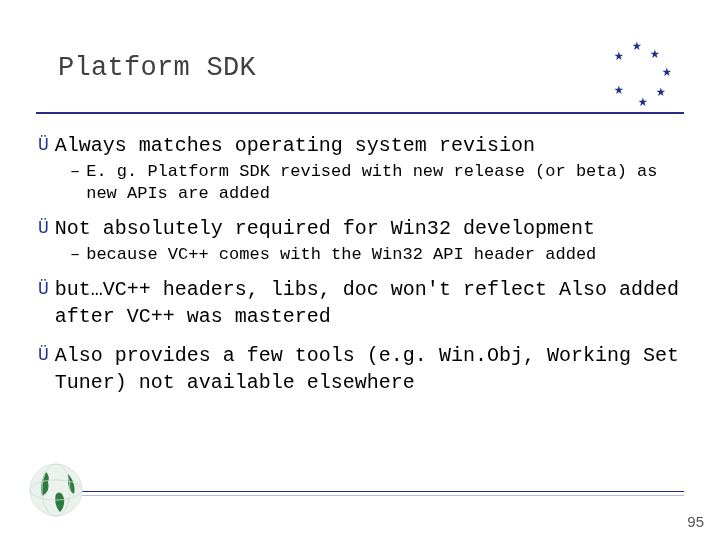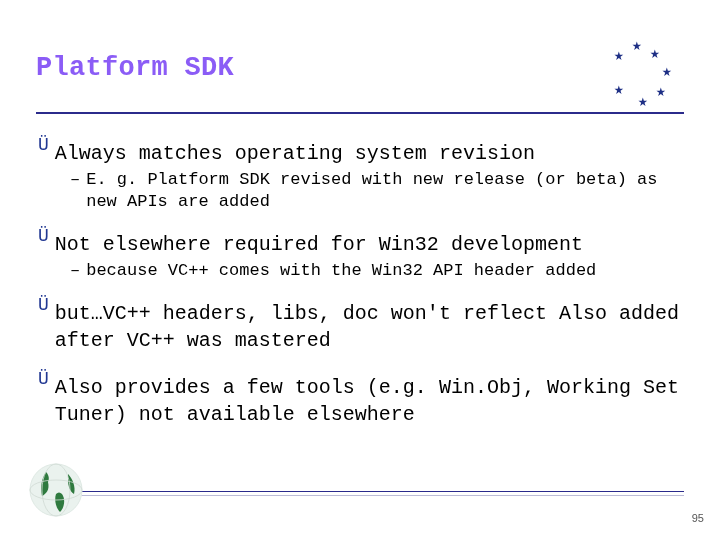--- a/index.html
+++ b/index.html
@@ -20,25 +20,26 @@
     box-sizing: border-box;
     padding: 36px 36px 0 36px;
   }
   .title-row {
     display: flex;
     align-items: flex-start;
     justify-content: space-between;
   }
   .title {
     font-size: 27px;
-    color: #8b5cf6;
-    font-weight: bold;
+    color: #404040;
+    font-weight: normal;
     letter-spacing: 0.3px;
     line-height: 1.1;
     padding-top: 18px;
+    margin-left: 22px;
   }
   .stars-logo {
     width: 90px;
     height: 70px;
     position: relative;
     flex: 0 0 90px;
   }
   .hr {
     height: 2px;
     background: #2b2b8b;
@@ -55,21 +56,21 @@
     line-height: 1.35;
     margin: 4px 0 2px 0;
   }
   .bullet .arrow {
     color: #223892;
     font-size: 18px;
     line-height: 1.5;
     margin-right: 6px;
     flex: 0 0 auto;
   }
-  .bullet .btext { flex: 1 1 auto; margin-top: 8px; }
+  .bullet .btext { flex: 1 1 auto; }
   .subbullet {
     display: flex;
     align-items: flex-start;
     font-size: 17px;
     line-height: 1.3;
     margin: 2px 0 10px 32px;
     color: #000;
   }
   .subbullet .dash {
     margin-right: 6px;
@@ -95,22 +96,22 @@
   .globe {
     position: absolute;
     left: 28px;
     bottom: 22px;
     width: 56px;
     height: 56px;
   }
   .page-num {
     position: absolute;
     right: 16px;
-    bottom: 16px;
-    font-size: 11px;
+    bottom: 10px;
+    font-size: 15px;
     color: #555;
     font-family: Arial, sans-serif;
   }
 </style>
 </head>
 <body>
 
 <div class="slide">
 
   <div class="title-row">
@@ -139,21 +140,21 @@
       <span class="arrow">Ü</span>
       <span class="btext">Always matches operating system revision</span>
     </div>
     <div class="subbullet">
       <span class="dash">–</span>
       <span class="stext">E. g. Platform SDK revised with new release (or beta) as new APIs are added</span>
     </div>
 
     <div class="bullet">
       <span class="arrow">Ü</span>
-      <span class="btext">Not elsewhere required for Win32 development</span>
+      <span class="btext">Not absolutely required for Win32 development</span>
     </div>
     <div class="subbullet">
       <span class="dash">–</span>
       <span class="stext">because VC++ comes with the Win32 API header added</span>
     </div>
 
     <div class="bullet">
       <span class="arrow">Ü</span>
       <span class="btext">but…VC++ headers, libs, doc won't reflect Also added after VC++ was mastered</span>
     </div>

